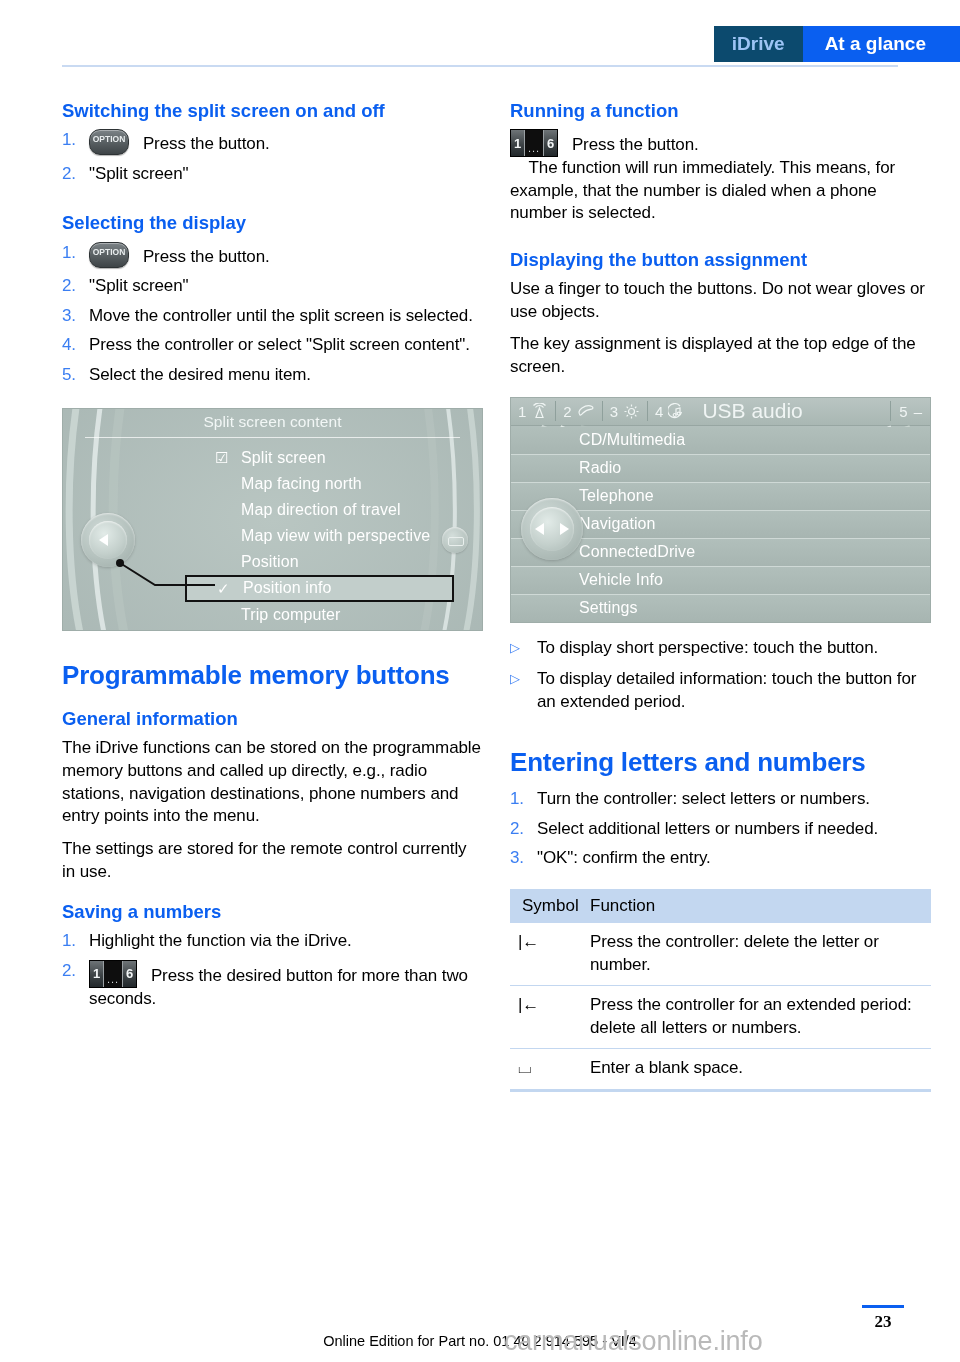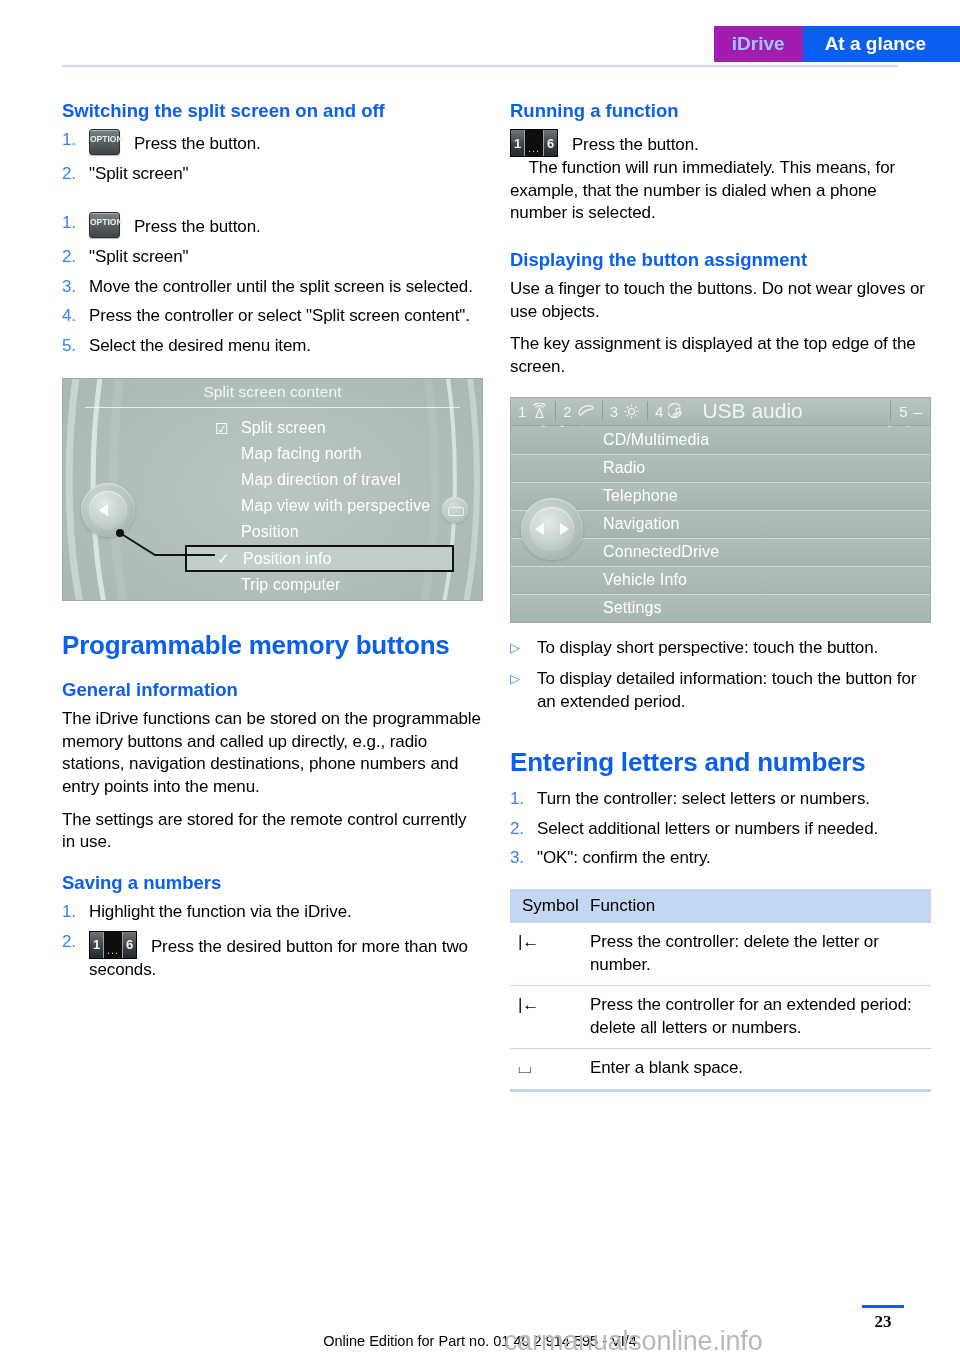--- a/index.html
+++ b/index.html
@@ -17,21 +17,21 @@
   .header {
     position:absolute; left:0; top:0; width:960px; height:66px;
   }
   .header-tabs {
     position:absolute; right:0; top:26px; height:36px;
     display:flex; align-items:stretch;
   }
   .tab-idrive {
     display:flex; align-items:center; padding:0 18px 0 18px;
     color:#9dc4f5; font-size:19px; font-weight:bold;
-    background:#a21caf;
+    background:#0c4a6e;
   }
   .tab-current {
     display:flex; align-items:center; padding:0 34px 0 22px;
     color:#ffffff; font-size:19px; font-weight:bold;
     background:#0a5ff0;
   }
   .header-rule {
     position:absolute; left:62px; top:65px; width:836px; height:2px;
     background:#c9daf2;
   }
@@ -78,21 +78,21 @@
   }
   ul.tris > li .tri {
     color:#3a7ef2; width:27px; flex:0 0 27px; font-size:13px;
     line-height:1.72;
   }
   ul.tris > li .txt { flex:1; }
 
   
   .btn-option {
     display:inline-block; vertical-align:-6px;
-    width:31px; height:26px; border-radius:3px;
+    width:40px; height:26px; border-radius:11px;
     background:linear-gradient(180deg,#7d8488 0%, #5e6568 42%, #3e4447 100%);
     border:1px solid #2d3234;
     box-shadow:inset 0 1px 0 rgba(255,255,255,.35), 0 1px 1px rgba(0,0,0,.3);
     position:relative;
   }
   .btn-option span {
     position:absolute; left:0; right:0; top:4px;
     text-align:center; color:#e8eced;
     font-size:8.5px; font-weight:bold; letter-spacing:0px;
     font-family:"Liberation Sans", sans-serif;
@@ -209,21 +209,21 @@
   .statusbar .label { padding-left:10px; font-size:21px; }
   .statusbar .right {
     margin-left:auto; display:flex; align-items:center; gap:6px;
     padding:0 8px; height:20px; border-left:1px solid #8fa09c;
   }
   .menu-list { position:absolute; left:0; right:0; top:29px; bottom:0; }
   .menu-list .mrow {
     position:relative; height:28px;
     display:flex; align-items:center;
     color:#ffffff; font-size:16px; letter-spacing:0.1px;
-    padding-left:92px;
+    padding-left:68px;
     background:linear-gradient(180deg,#b1bfbb 0%, #a7b5b1 100%);
     border-bottom:1px solid #cfd9d6;
   }
 
   
   table.symtab {
     width:421px; border-collapse:collapse; margin-top:4px;
   }
   table.symtab thead th {
     background:#c3d7f0; text-align:left; font-weight:normal;
@@ -280,20 +280,21 @@
       </span>
     </li>
     <li>
       <span class="num">2.</span>
       <span class="txt">"Split screen"</span>
     </li>
   </ol>
 
   <div class="sp-20"></div>
 
+  <h2 class="sect">Selecting the display</h2>
   <ol class="steps">
     <li>
       <span class="num">1.</span>
       <span class="txt">
         <span class="btn-option"><span>OPTION</span></span>
         &nbsp;&nbsp;<span>Press the button.</span>
       </span>
     </li>
     <li>
       <span class="num">2.</span>

